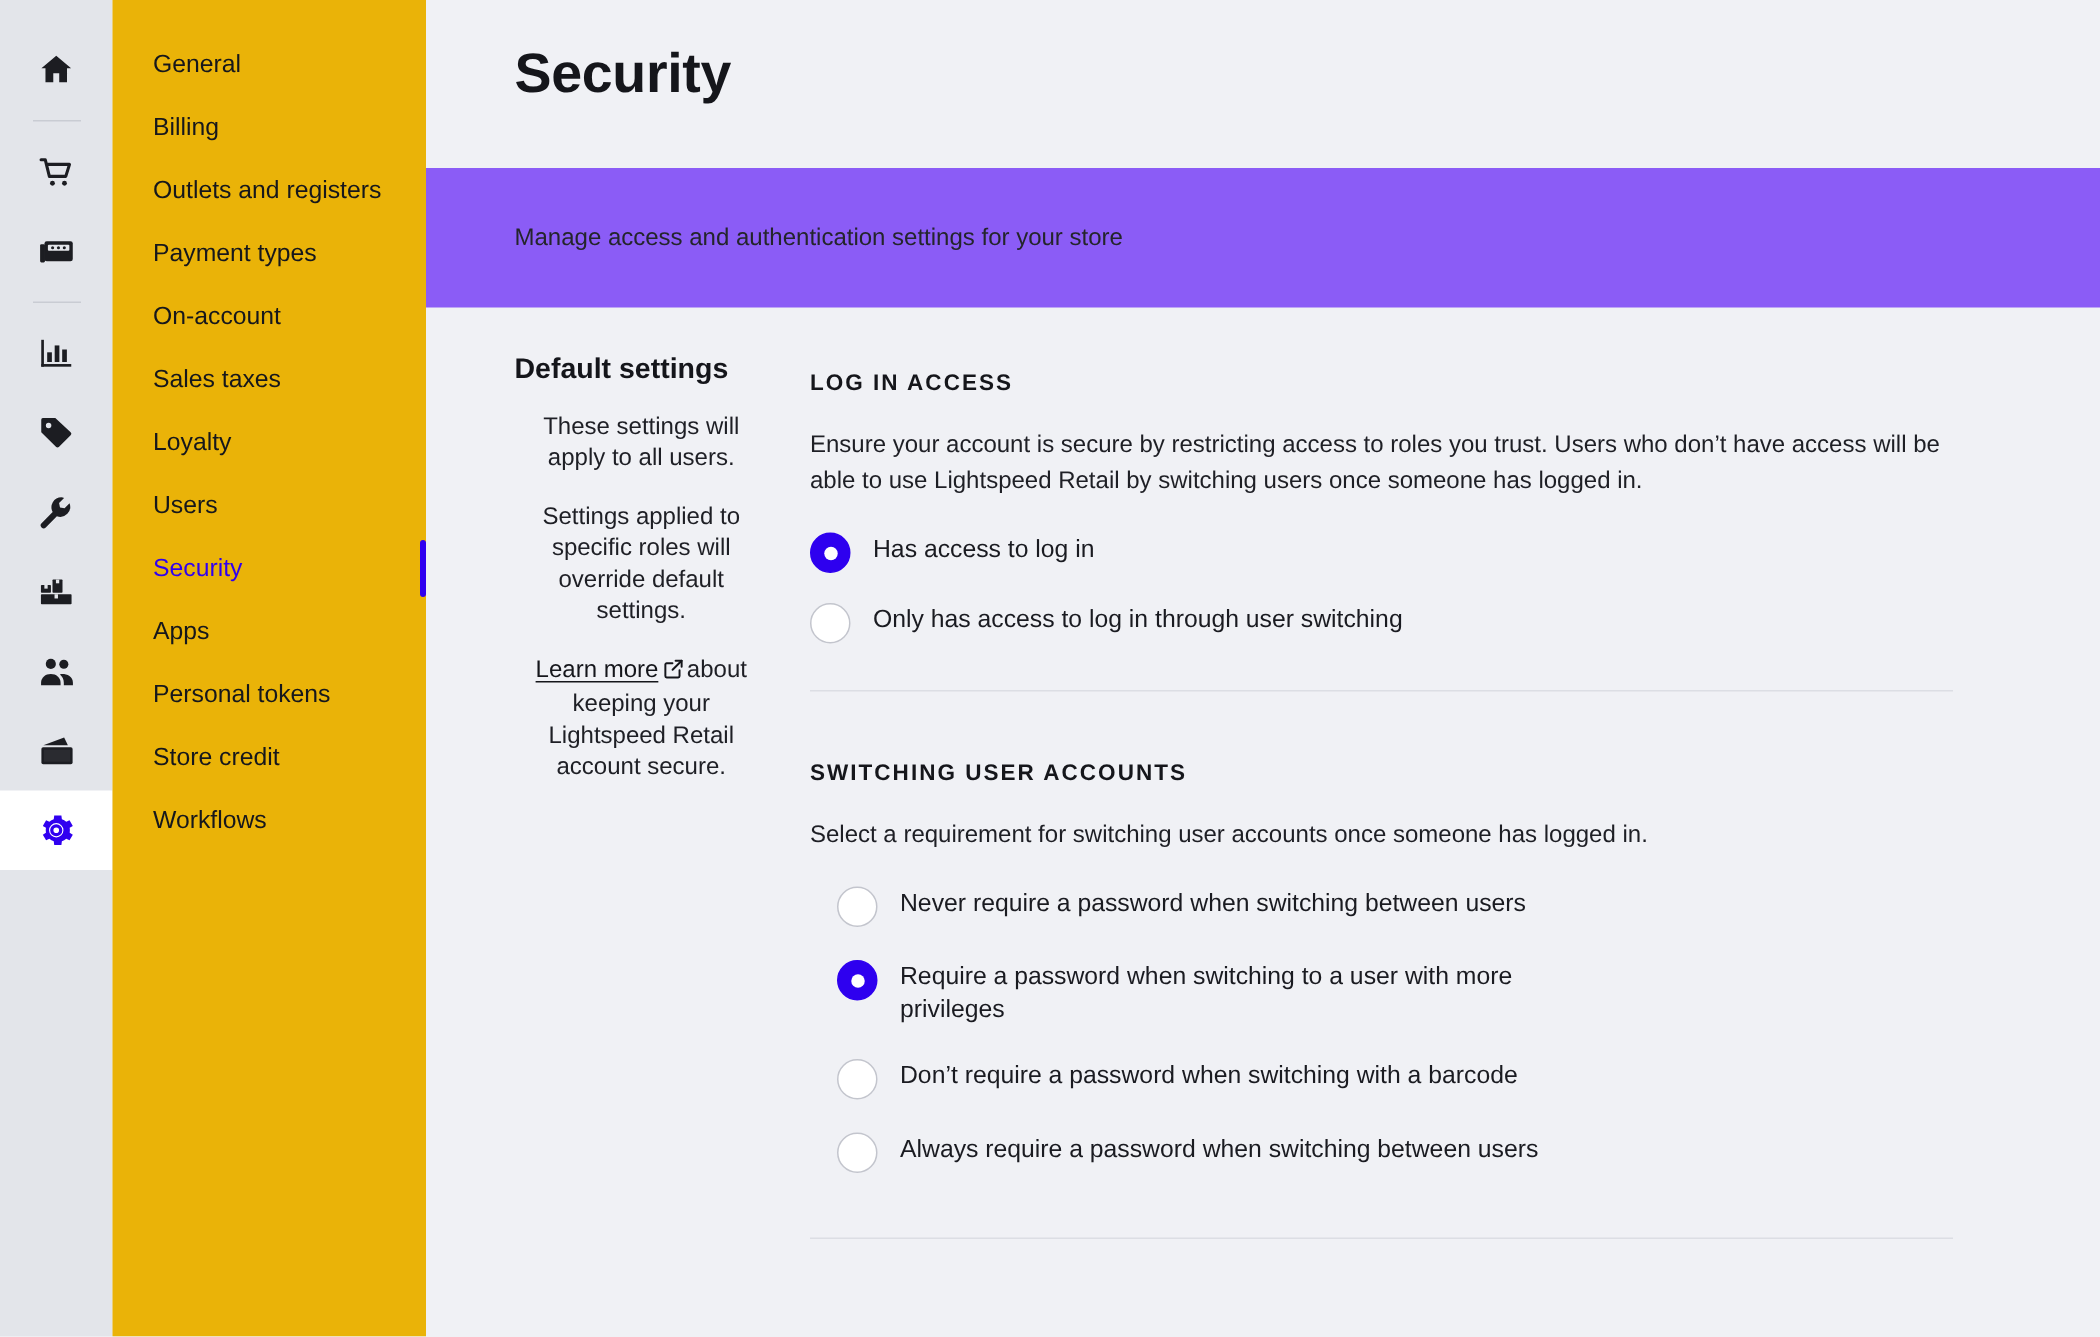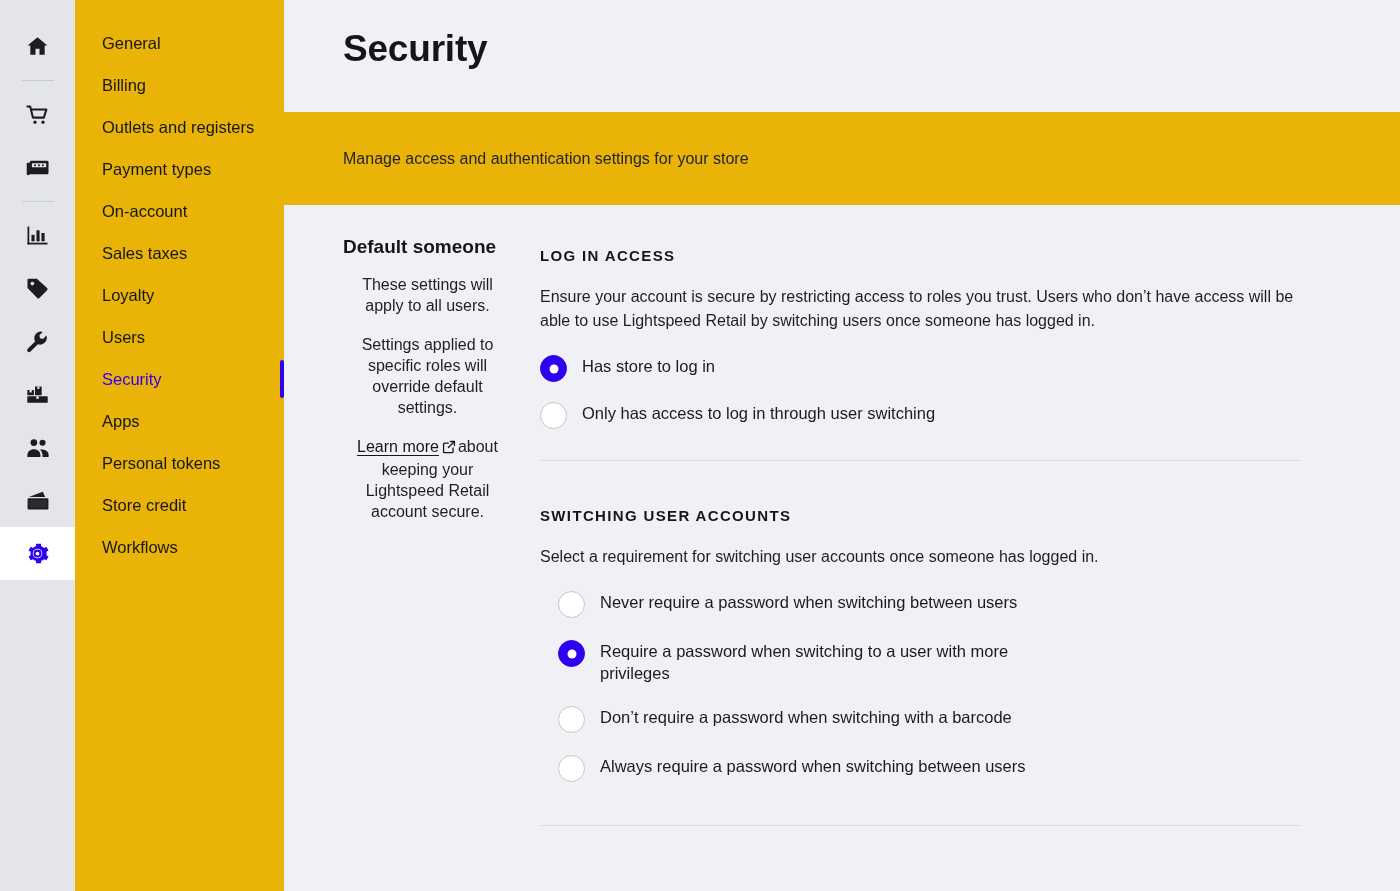--- a/index.html
+++ b/index.html
@@ -110,21 +110,21 @@
 
   .page-title {
     font-size: 37px;
     line-height: 46px;
     font-weight: 600;
     letter-spacing: -0.2px;
     color: #15161b;
   }
 
   .page-subtitle-band {
-    background: #eab308;
+    background: #8b5cf6;
     height: 93px;
     display: flex;
     align-items: center;
     padding-left: 59px;
   }
 
   .page-subtitle {
     font-size: 16px;
     line-height: 24px;
     color: #24252b;
@@ -412,40 +412,40 @@
       <h1 class="page-title">Security</h1>
     </header>
 
     <div class="page-subtitle-band">
       <p class="page-subtitle">Manage access and authentication settings for your store</p>
     </div>
 
     <div class="content">
 
       <aside class="desc-col">
-        <h2 class="desc-title">Default someone</h2>
+        <h2 class="desc-title">Default settings</h2>
         <p class="desc-p">These settings will apply to all users.</p>
         <p class="desc-p">Settings applied to specific roles will override default settings.</p>
         <p class="desc-p"><a class="learn-more">Learn more</a><span class="ext-icon"><svg width="14" height="14" viewBox="0 0 16 16" fill="none" stroke="#15161b" stroke-width="1.5" aria-hidden="true">
                 <path d="M12.6 9.0v4.4a1 1 0 0 1-1 1H2.8a1 1 0 0 1-1-1V4.6a1 1 0 0 1 1-1h4.4" stroke-linecap="round" stroke-linejoin="round"></path>
                 <path d="M9.6 1.7h4.6v4.6" stroke-linecap="round" stroke-linejoin="round"></path>
                 <path d="M14.2 1.7 7.3 8.6" stroke-linecap="round"></path>
               </svg></span><span>about keeping your Lightspeed Retail account secure.</span></p>
       </aside>
 
       <section class="settings-col">
 
         <div class="section">
           <h3 class="section-heading">LOG IN ACCESS</h3>
           <p class="section-desc">Ensure your account is secure by restricting access to roles you trust. Users who don’t have access will be able to use Lightspeed Retail by switching users once someone has logged in.</p>
 
           <div class="radio-group">
             <div class="radio-row selected">
               <span class="radio-mark"></span>
-              <span class="radio-label">Has store to log in</span>
+              <span class="radio-label">Has access to log in</span>
             </div>
             <div class="radio-row">
               <span class="radio-mark"></span>
               <span class="radio-label">Only has access to log in through user switching</span>
             </div>
           </div>
         </div>
 
         <div class="divider"></div>
         <div class="section-gap"></div>

